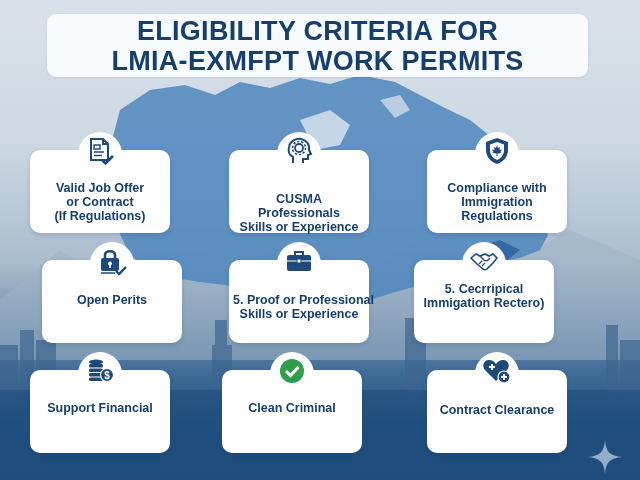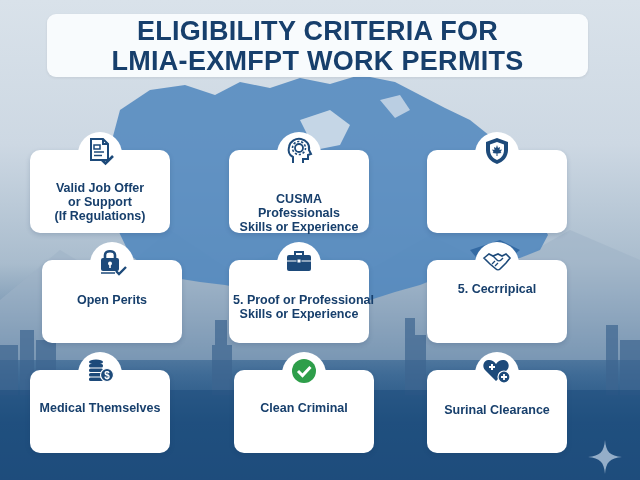--- a/index.html
+++ b/index.html
@@ -77,21 +77,21 @@
       <path d="M6 3 H18 L23 8 V24 H6 Z" fill="none" stroke="#1d4a7a" stroke-width="2"></path>
       <path d="M18 3 V8 H23" fill="none" stroke="#1d4a7a" stroke-width="2"></path>
       <rect x="9" y="9" width="6" height="4" fill="none" stroke="#1d4a7a" stroke-width="1.5"></rect>
       <line x1="9" y1="16" x2="19" y2="16" stroke="#1d4a7a" stroke-width="1.5"></line>
       <line x1="9" y1="19.5" x2="17" y2="19.5" stroke="#1d4a7a" stroke-width="1.5"></line>
       <path d="M17 24 L20.5 27.5 L28 20" fill="none" stroke="#1d4a7a" stroke-width="2.6"></path>
     </svg>
   </div>
   <div class="card-text" style="top:31px;">
     <div>Valid Job Offer</div>
-    <div>or Support</div>
+    <div>or Contract</div>
     <div>(If Regulations)</div>
   </div>
 </div>
 
 <div class="card" style="left:229px; top:150px;">
   <div class="icon-tab">
     <svg viewBox="0 0 30 30">
       <path d="M9 27 V21 C5 19 4 15 5 11 C6 5 12 2 17 3 C22 4 26 8 25 14 L27 18 L24 19 V23 H19 V27" fill="none" stroke="#1d4a7a" stroke-width="2"></path>
       <circle cx="15" cy="12" r="4" fill="none" stroke="#1d4a7a" stroke-width="1.8"></circle>
       <circle cx="15" cy="12" r="6.5" fill="none" stroke="#1d4a7a" stroke-width="1.6" stroke-dasharray="2.2 1.8"></circle>
@@ -104,20 +104,25 @@
   </div>
 </div>
 
 <div class="card" style="left:427px; top:150px;">
   <div class="icon-tab">
     <svg viewBox="0 0 30 30">
       <path d="M15 2 L26 6 V14 C26 21 21 26 15 28 C9 26 4 21 4 14 V6 Z" fill="#1d4a7a"></path>
       <path d="M15 6 L22 8.5 V14 C22 19 19 22.5 15 24 C11 22.5 8 19 8 14 V8.5 Z" fill="#ffffff"></path>
       <path d="M15 9 L16 12 L18 11 L17.5 14 L20 13.5 L18.5 16 L19.5 17 L15.5 17.5 V20 H14.5 V17.5 L10.5 17 L11.5 16 L10 13.5 L12.5 14 L12 11 L14 12 Z" fill="#1d4a7a"></path>
     </svg>
+  </div>
+  <div class="card-text" style="top:31px;">
+    <div>Compliance with</div>
+    <div>Immigration</div>
+    <div>Regulations</div>
   </div>
 </div>
 
 <div class="card" style="left:42px; top:260px;">
   <div class="icon-tab">
     <svg viewBox="0 0 30 30">
       <path d="M8 13 V9 C8 4 18 4 18 9 V13" fill="none" stroke="#1d4a7a" stroke-width="2.6"></path>
       <rect x="4" y="12" width="18" height="13" rx="2" fill="#1d4a7a"></rect>
       <circle cx="13" cy="17.5" r="2" fill="#ffffff"></circle>
       <rect x="12.2" y="18" width="1.6" height="4" fill="#ffffff"></rect>
@@ -138,52 +143,53 @@
       <line x1="3" y1="15" x2="27" y2="15" stroke="#ffffff" stroke-width="1"></line>
       <rect x="13" y="13" width="4" height="4" fill="#ffffff" stroke="#1d4a7a" stroke-width="1"></rect>
     </svg>
   </div>
   <div class="card-text" style="top:33px;">
     <div>5. Proof or Professional</div>
     <div>Skills or Experience</div>
   </div>
 </div>
 
-<div class="card" style="left:427px; top:260px;">
+<div class="card" style="left:414px; top:260px;">
   <div class="icon-tab">
     <svg viewBox="0 0 30 30">
       <path d="M2 12 L7 8 L11 10 L16 8 L20 10 L24 8 L28 12 L24 17 L18 23 C17 24 15 24 14 23 L8 18 L2 12 Z" fill="none" stroke="#1d4a7a" stroke-width="1.6"></path>
       <path d="M11 10 L15 14 C16 15 18 15 19 14 L21 12" fill="none" stroke="#1d4a7a" stroke-width="1.4"></path>
       <line x1="10" y1="18" x2="13" y2="15" stroke="#1d4a7a" stroke-width="1.2"></line>
       <line x1="13" y1="20" x2="16" y2="17" stroke="#1d4a7a" stroke-width="1.2"></line>
     </svg>
   </div>
   <div class="card-text" style="top:22px;">
     <div>5. Cecrripical</div>
+    <div>Immigation Rectero)</div>
   </div>
 </div>
 
 <div class="card" style="left:30px; top:370px;">
   <div class="icon-tab">
     <svg viewBox="0 0 30 30">
       <ellipse cx="11" cy="6" rx="7" ry="2.5" fill="#1d4a7a"></ellipse>
       <rect x="4" y="8" width="14" height="3.5" rx="1.5" fill="#1d4a7a"></rect>
       <rect x="4" y="12.5" width="14" height="3.5" rx="1.5" fill="#1d4a7a"></rect>
       <rect x="4" y="17" width="14" height="3.5" rx="1.5" fill="#1d4a7a"></rect>
       <rect x="4" y="21.5" width="14" height="3.5" rx="1.5" fill="#1d4a7a"></rect>
       <circle cx="22" cy="19" r="6.5" fill="#1d4a7a" stroke="#ffffff" stroke-width="1.2"></circle>
       <text x="22" y="22.5" font-size="10" font-weight="bold" fill="#ffffff" text-anchor="middle" font-family="Liberation Sans, sans-serif">$</text>
     </svg>
   </div>
   <div class="card-text" style="top:31px;">
-    <div>Medical Themselves</div>
-  </div>
-</div>
-
-<div class="card" style="left:234px; top:370px;">
+    <div>Support Financial</div>
+  </div>
+</div>
+
+<div class="card" style="left:222px; top:370px;">
   <div class="icon-tab">
     <svg viewBox="0 0 30 30">
       <circle cx="15" cy="15" r="12" fill="#2e9e4a"></circle>
       <path d="M9 15 L13.5 19.5 L21.5 11" fill="none" stroke="#ffffff" stroke-width="3"></path>
     </svg>
   </div>
   <div class="card-text" style="top:31px;">
     <div>Clean Criminal</div>
   </div>
 </div>
@@ -191,19 +197,19 @@
 <div class="card" style="left:427px; top:370px;">
   <div class="icon-tab">
     <svg viewBox="0 0 30 30">
       <path d="M14 25 L3 14 C0 11 1 5 6 4 C9 3.5 12 5 14 8 C16 5 19 3.5 22 4 C27 5 28 11 25 14 Z" fill="#1d4a7a"></path>
       <path d="M10 8 V14 M7 11 H13" stroke="#ffffff" stroke-width="2"></path>
       <circle cx="22" cy="21" r="6" fill="#1d4a7a" stroke="#ffffff" stroke-width="1.2"></circle>
       <path d="M22 18 V24 M19 21 H25" stroke="#ffffff" stroke-width="1.8"></path>
     </svg>
   </div>
   <div class="card-text" style="top:33px;">
-    <div>Surinal Clearance</div>
+    <div>Contract Clearance</div>
   </div>
 </div>
 
 <svg class="sparkle" viewBox="0 0 34 34">
   <path d="M17 0 C18 12 22 16 34 17 C22 18 18 22 17 34 C16 22 12 18 0 17 C12 16 16 12 17 0 Z" fill="#a9c0d6" opacity="0.85"></path>
 </svg>
 
 </body></html>

